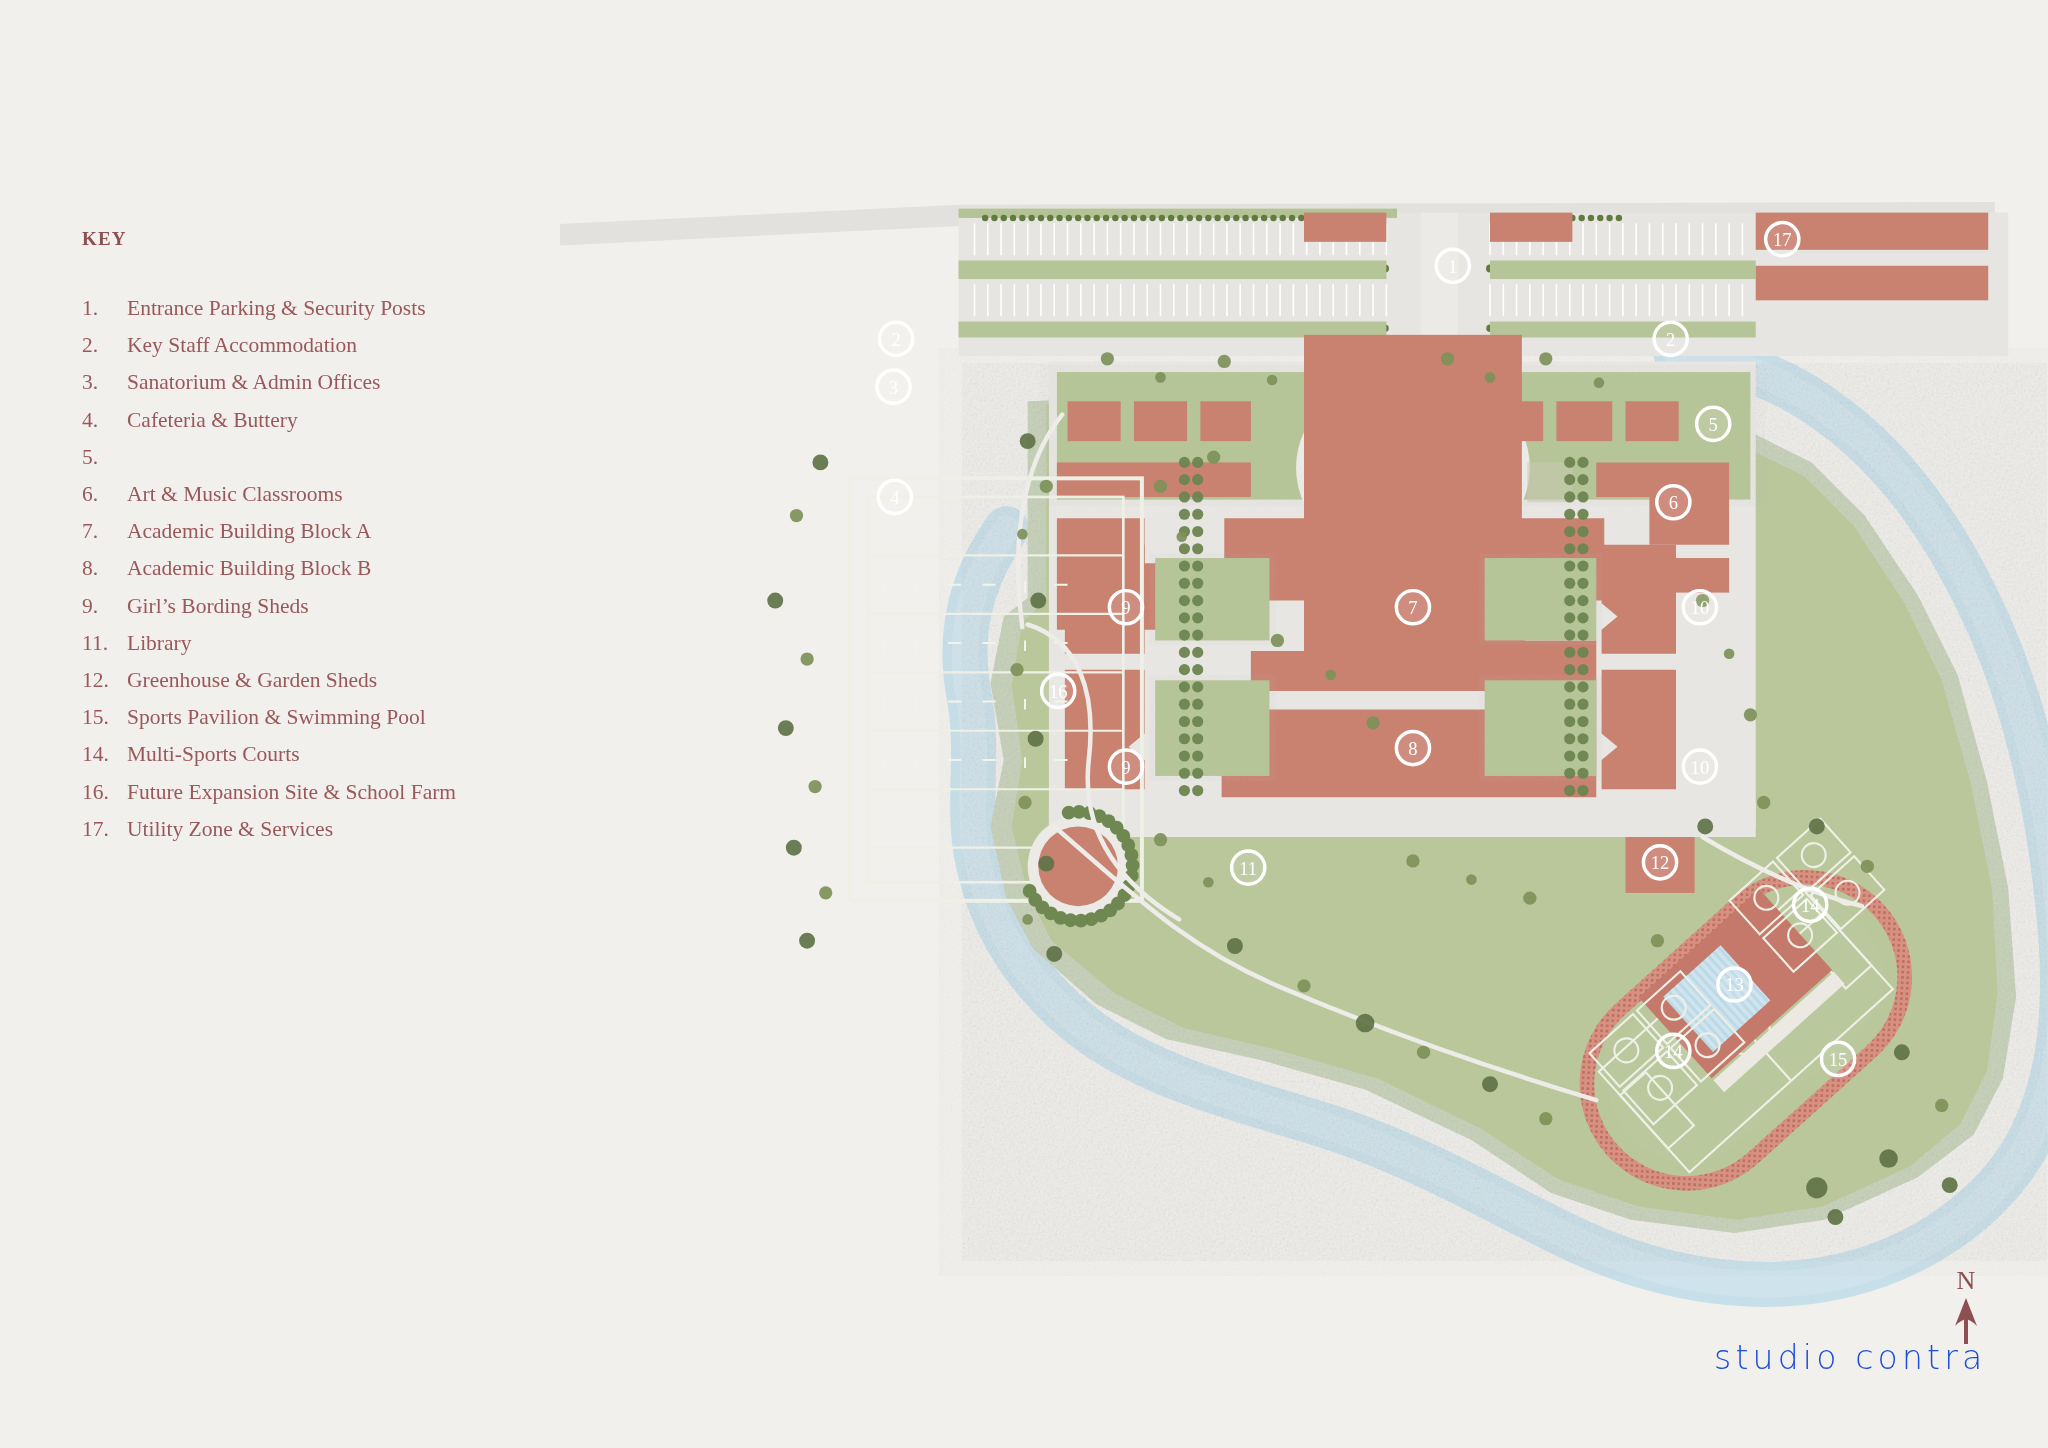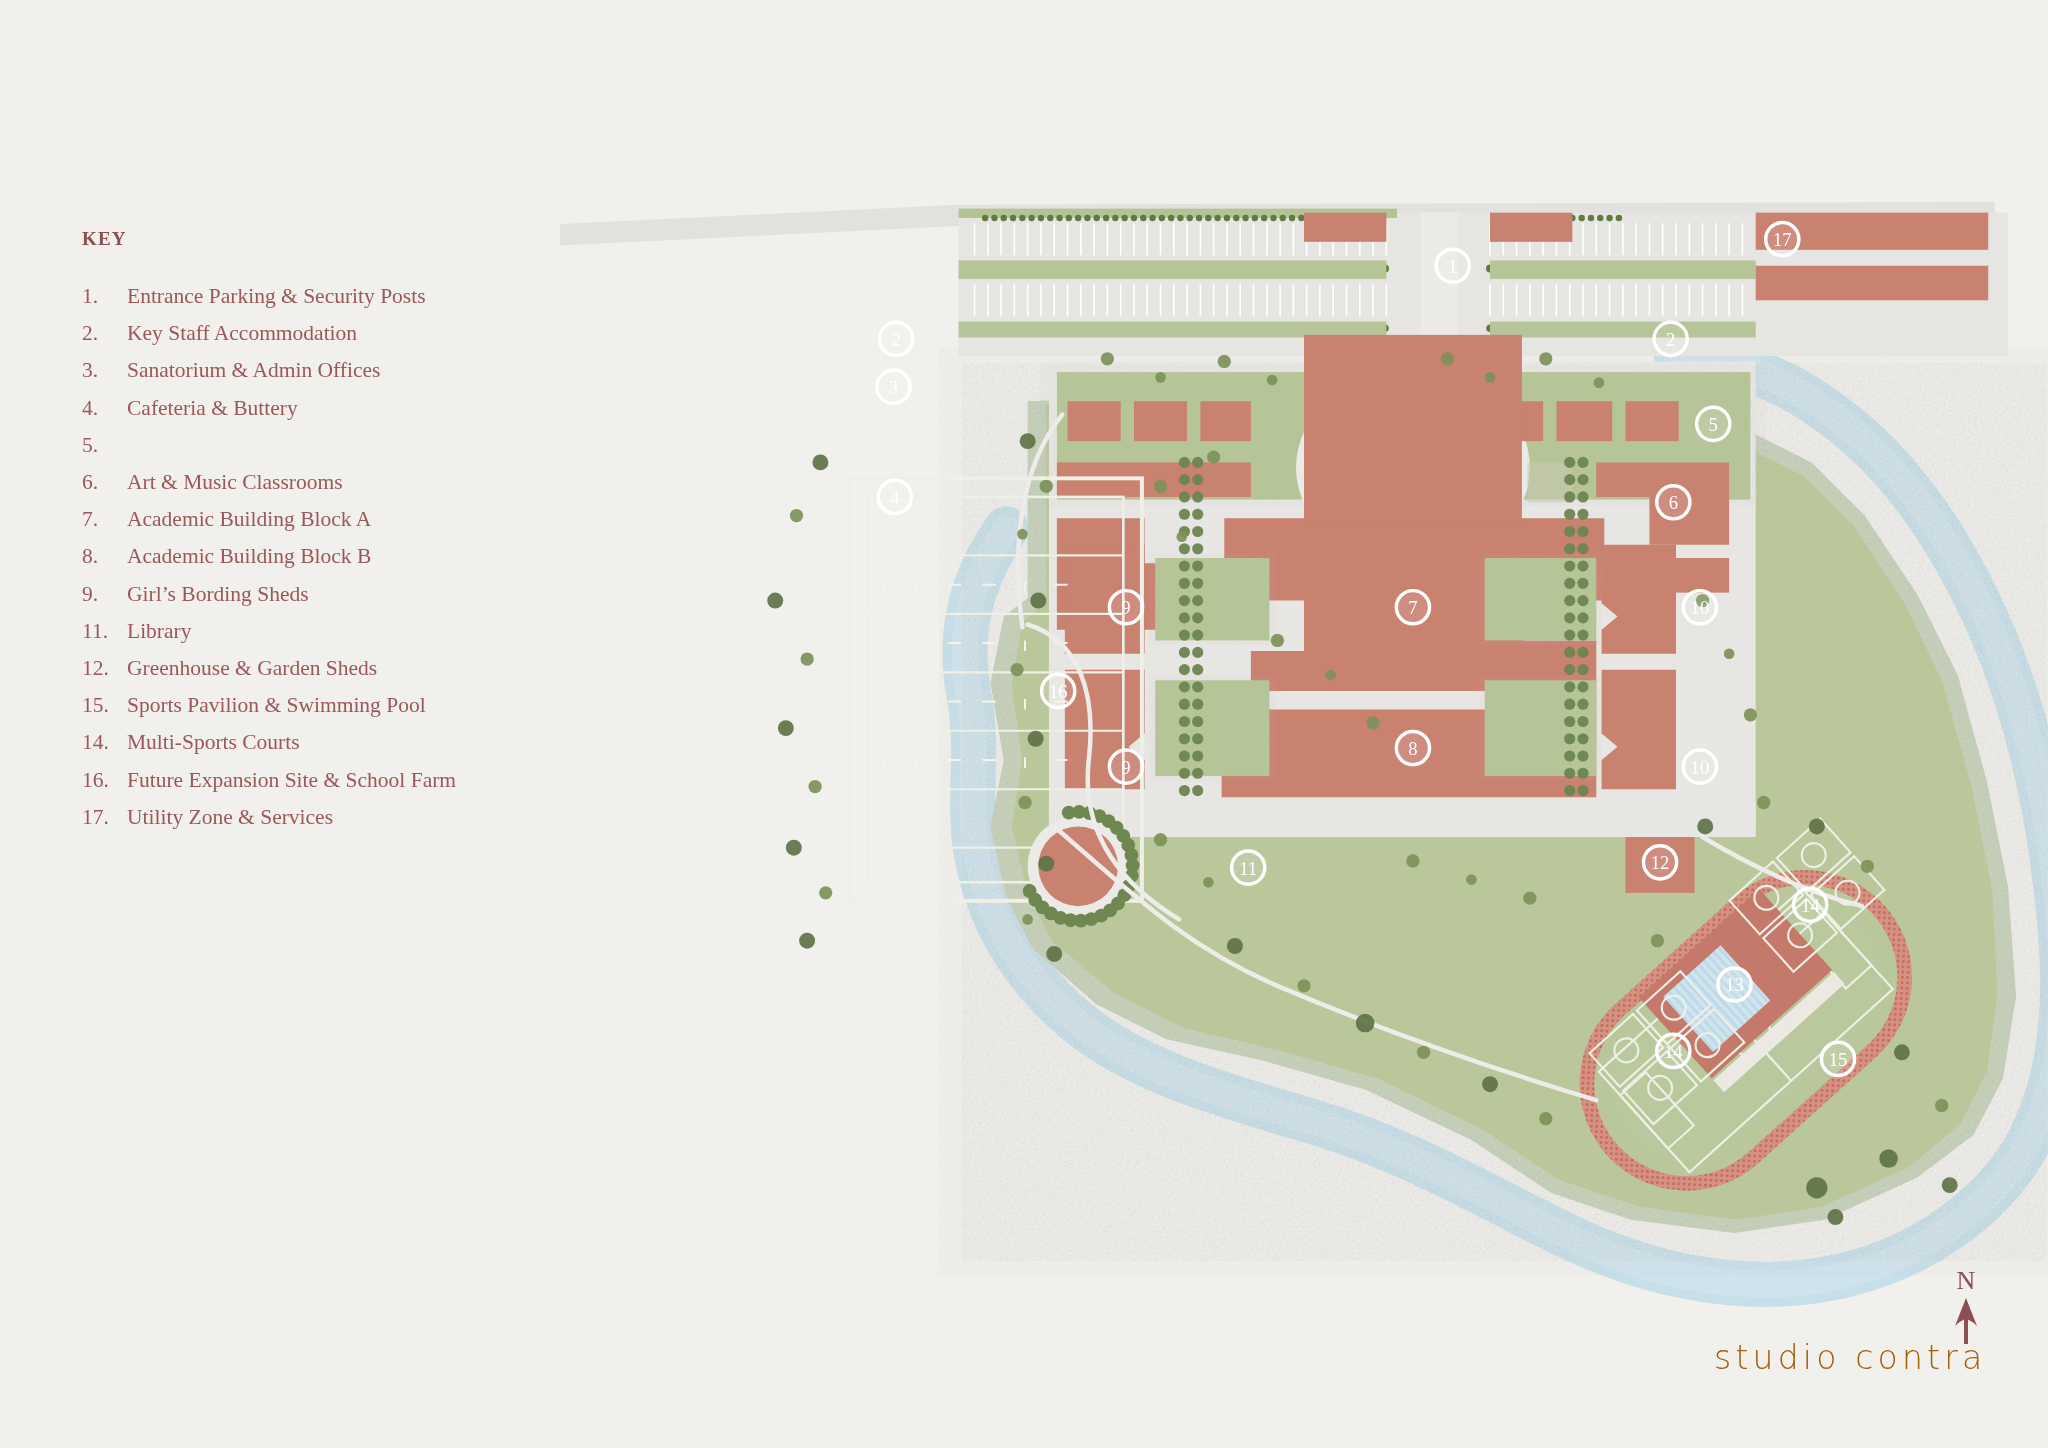--- a/index.html
+++ b/index.html
@@ -14,21 +14,21 @@
   #sheet{position:absolute;inset:0;}
 
   
   #legend{
     position:absolute;left:82px;top:228px;width:640px;
     color:#8d4f52;
   }
   #legend .key-title{
     font-family:"Liberation Serif", serif;
     font-weight:bold;font-size:19px;letter-spacing:1.1px;
-    margin-bottom:28px;color:#8d4f52;
+    margin-bottom:40px;color:#8d4f52;
   }
   #legend ol{list-style:none;margin:0;padding:0;}
   #legend li{
     display:flex;align-items:baseline;
     font-size:21.5px;line-height:37.2px;
     color:#9a585a;white-space:nowrap;
   }
   #legend li .num{width:45px;flex:0 0 45px;text-align:left;}
   #legend li .lbl{}
 
@@ -42,21 +42,21 @@
     font-family:"Liberation Serif",serif;
     font-size:26px;color:#8d4f52;line-height:1;margin-bottom:4px;
   }
   #north svg{display:block;margin:0 auto;}
 
   
   #logo{
     position:absolute;left:1714px;top:1338px;
     font-family:"DejaVu Sans", sans-serif;
     font-size:33px;letter-spacing:4.2px;
-    color:#a16207;font-weight:300;
+    color:#1d4ed8;font-weight:300;
     white-space:nowrap;
   }
 </style>
 </head>
 <body>
 
 <div id="sheet">
 
   <div id="legend">
     <div class="key-title">KEY</div>

